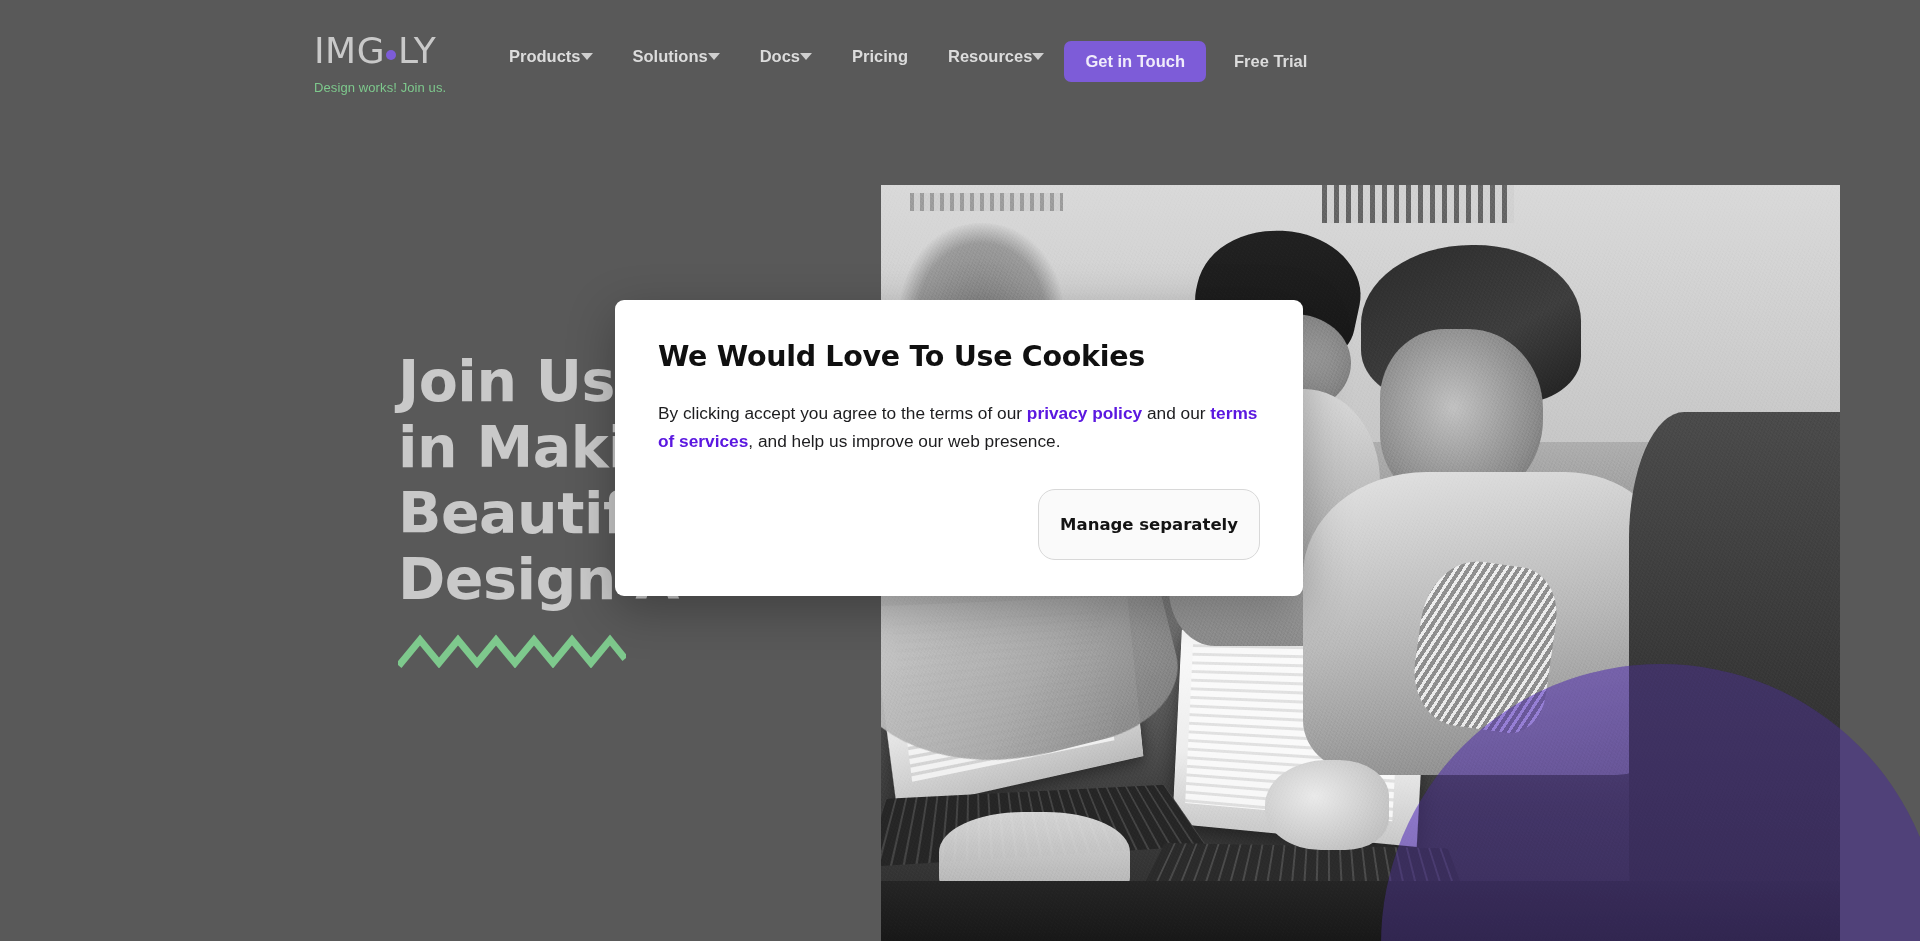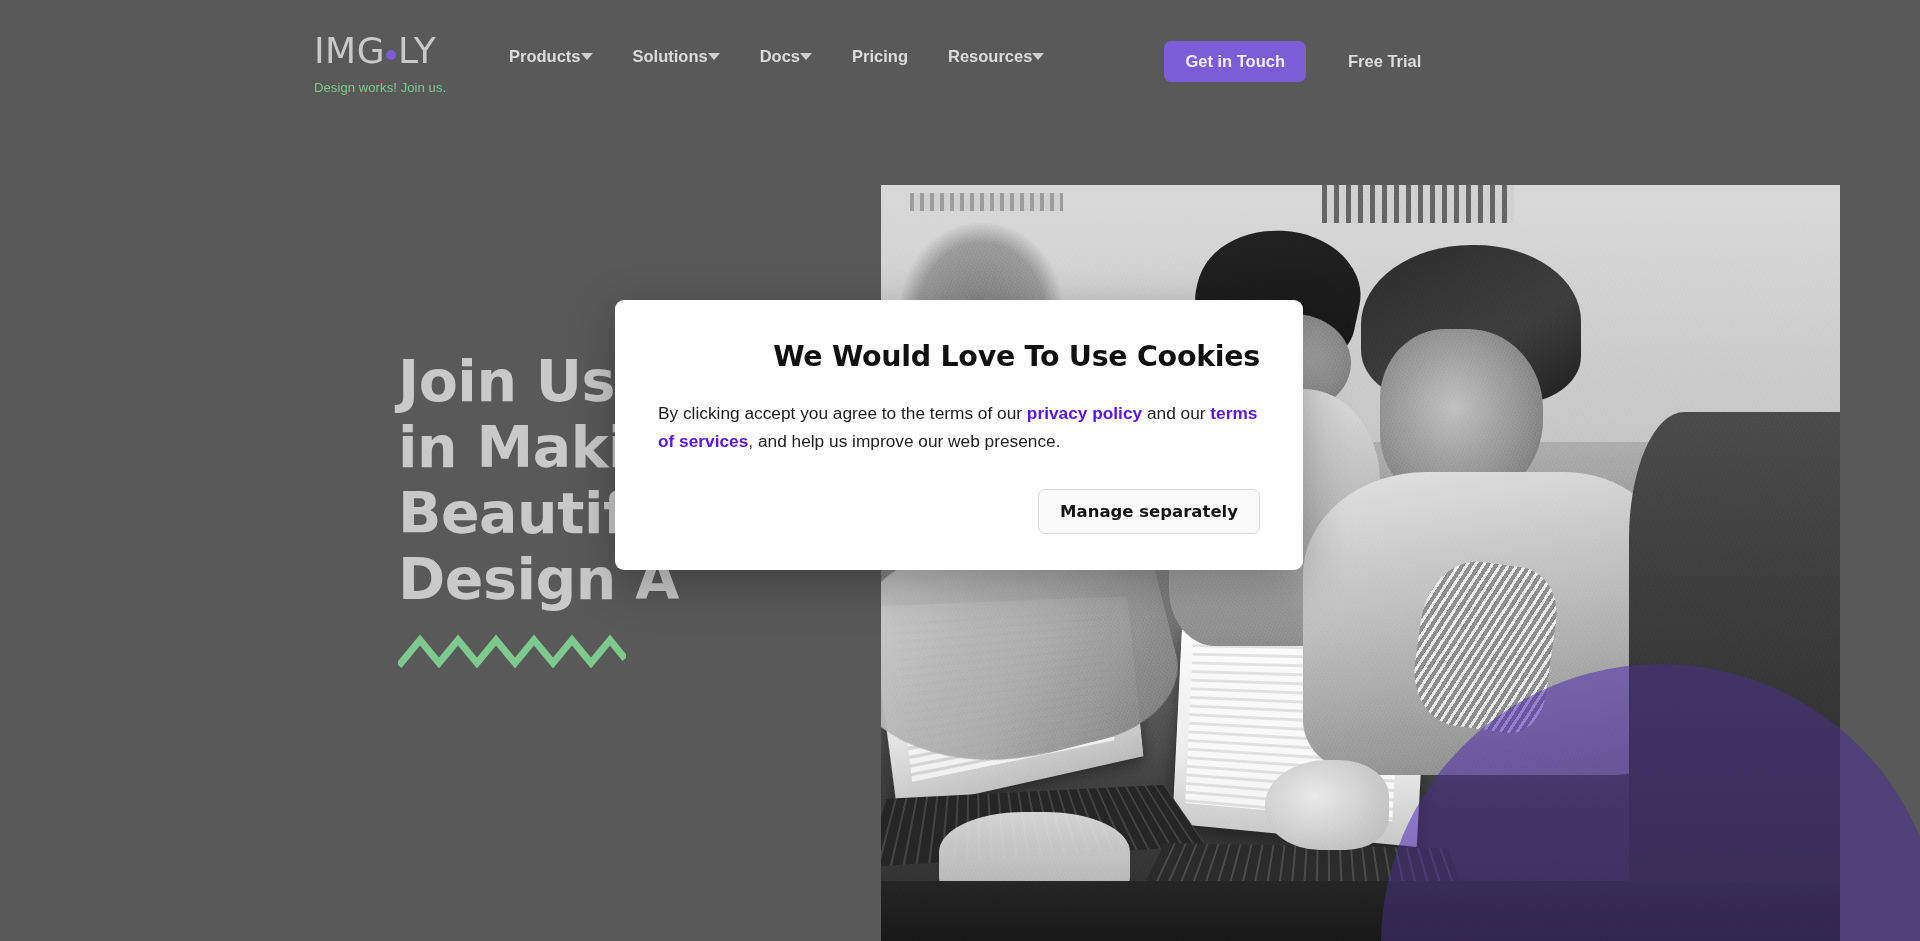--- a/index.html
+++ b/index.html
@@ -78,22 +78,21 @@
     border-left: 6px solid transparent;
     border-right: 6px solid transparent;
     border-top: 7px solid #cfcfcf;
     display: inline-block;
   }
 
   .header-actions {
     display: flex;
     align-items: flex-start;
     margin-top: 9px;
-    margin-left: 100px;
-    gap: 24px;
+    gap: 10px;
   }
   .btn-cta {
     background: #7d5cd8;
     color: #f0ecfb;
     font-size: 16.5px;
     font-weight: 700;
     border: none;
     border-radius: 7px;
     padding: 11px 21px;
     cursor: pointer;
@@ -347,21 +346,20 @@
     z-index: 40;
   }
   .cookie-title {
     font-family: "DejaVu Sans", sans-serif;
     margin: 0;
     font-size: 28.5px;
     line-height: 34px;
     font-weight: 700;
     color: #101010;
     letter-spacing: -0.3px;
-    text-align: right;
   }
   .cookie-body {
     margin: 29px 0 0 0;
     font-size: 17.3px;
     line-height: 28px;
     color: #1d1d1f;
     max-width: 600px;
   }
   .cookie-body.second { margin-top: 25px; }
   .cookie-link {
@@ -372,22 +370,22 @@
   }
   .cookie-actions {
     margin-top: 34px;
     display: flex;
     justify-content: flex-end;
     gap: 13px;
   }
   .cookie-btn {
     background: #fafafa;
     border: 1px solid #d8d8d8;
-    border-radius: 7px;
-    padding: 12px 21px;
+    border-radius: 17px;
+    padding: 25px 21px;
     font-family: "DejaVu Sans", sans-serif;
     font-size: 16.5px;
     font-weight: 700;
     color: #141414;
     cursor: pointer;
     white-space: nowrap;
   }
 </style>
 </head>
 <body>

